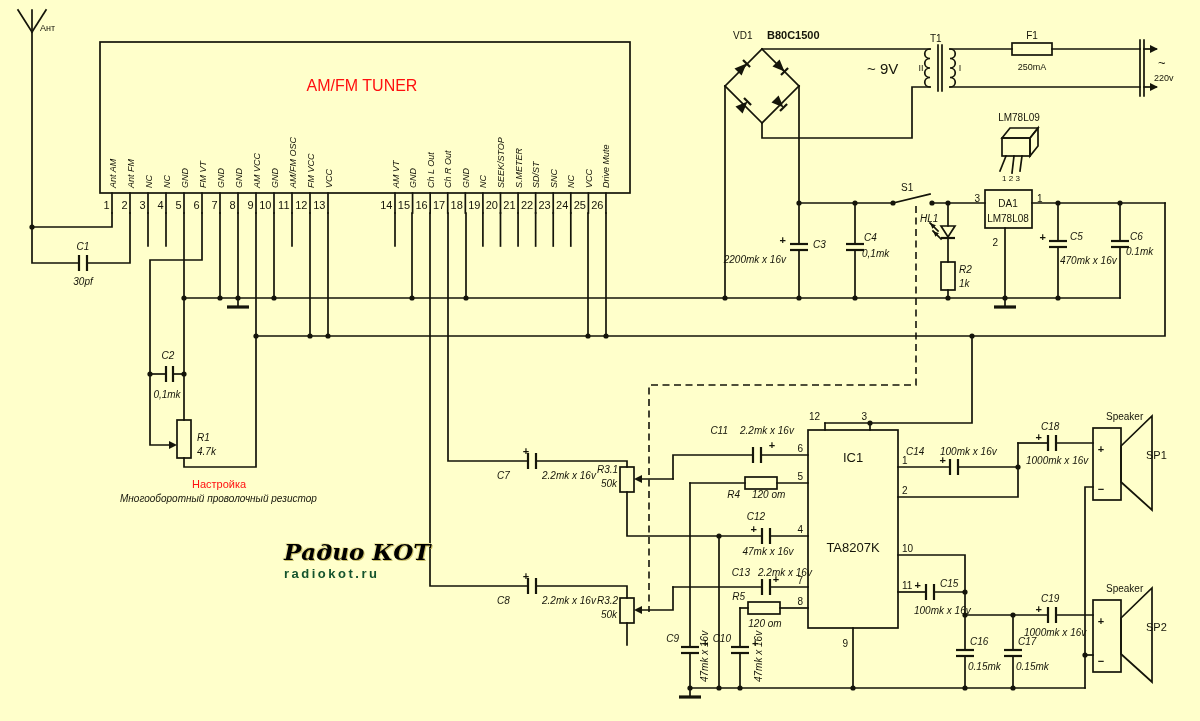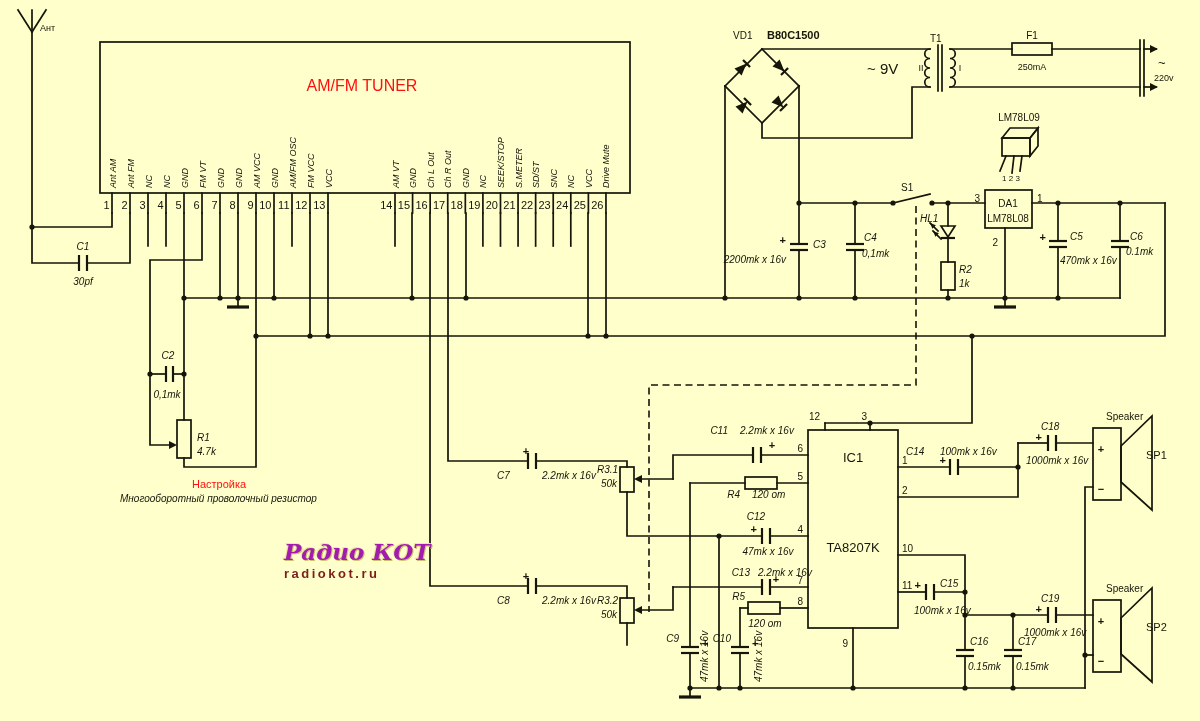--- a/index.html
+++ b/index.html
@@ -16,23 +16,23 @@
   .w{stroke:#15150a;stroke-width:1.7;fill:none;stroke-linecap:square;}
   .pl{stroke:#15150a;stroke-width:2.2;fill:none;stroke-linecap:butt;}
   .bar{stroke:#15150a;stroke-width:3.2;fill:none;}
   .bx{stroke:#15150a;stroke-width:1.7;fill:none;}
   .dash{stroke:#15150a;stroke-width:1.6;fill:none;stroke-dasharray:7 4.5;}
   .dot{fill:#15150a;}
   .fil{fill:#15150a;stroke:none;}
   
   .wm{position:absolute;left:284px;top:538px;pointer-events:none;}
   .wm-1{font-family:"DejaVu Serif",serif;font-style:italic;font-weight:bold;font-size:23px;
-        color:#a21caf;text-shadow:1px 1px 0 #cdc26c,-1px -1px 0 #eee7a0;white-space:nowrap;}
+        color:#000000;text-shadow:1px 1px 0 #cdc26c,-1px -1px 0 #eee7a0;white-space:nowrap;}
   .wm-2{font-family:"Liberation Sans",sans-serif;font-weight:bold;font-size:13px;
-        letter-spacing:2.5px;color:#7f1d1d;margin-top:1px;white-space:nowrap;}
+        letter-spacing:2.5px;color:#14532d;margin-top:1px;white-space:nowrap;}
 </style>
 </head>
 <body>
 
 <div class="canvas">
   <svg id="schem" width="1200" height="721" viewBox="0 0 1200 721">
     <g id="root">
         <g>
           <polyline points="32,32 32,263 79,263" class="w"></polyline>
           <polyline points="87,263 130,263 130,213" class="w"></polyline>

